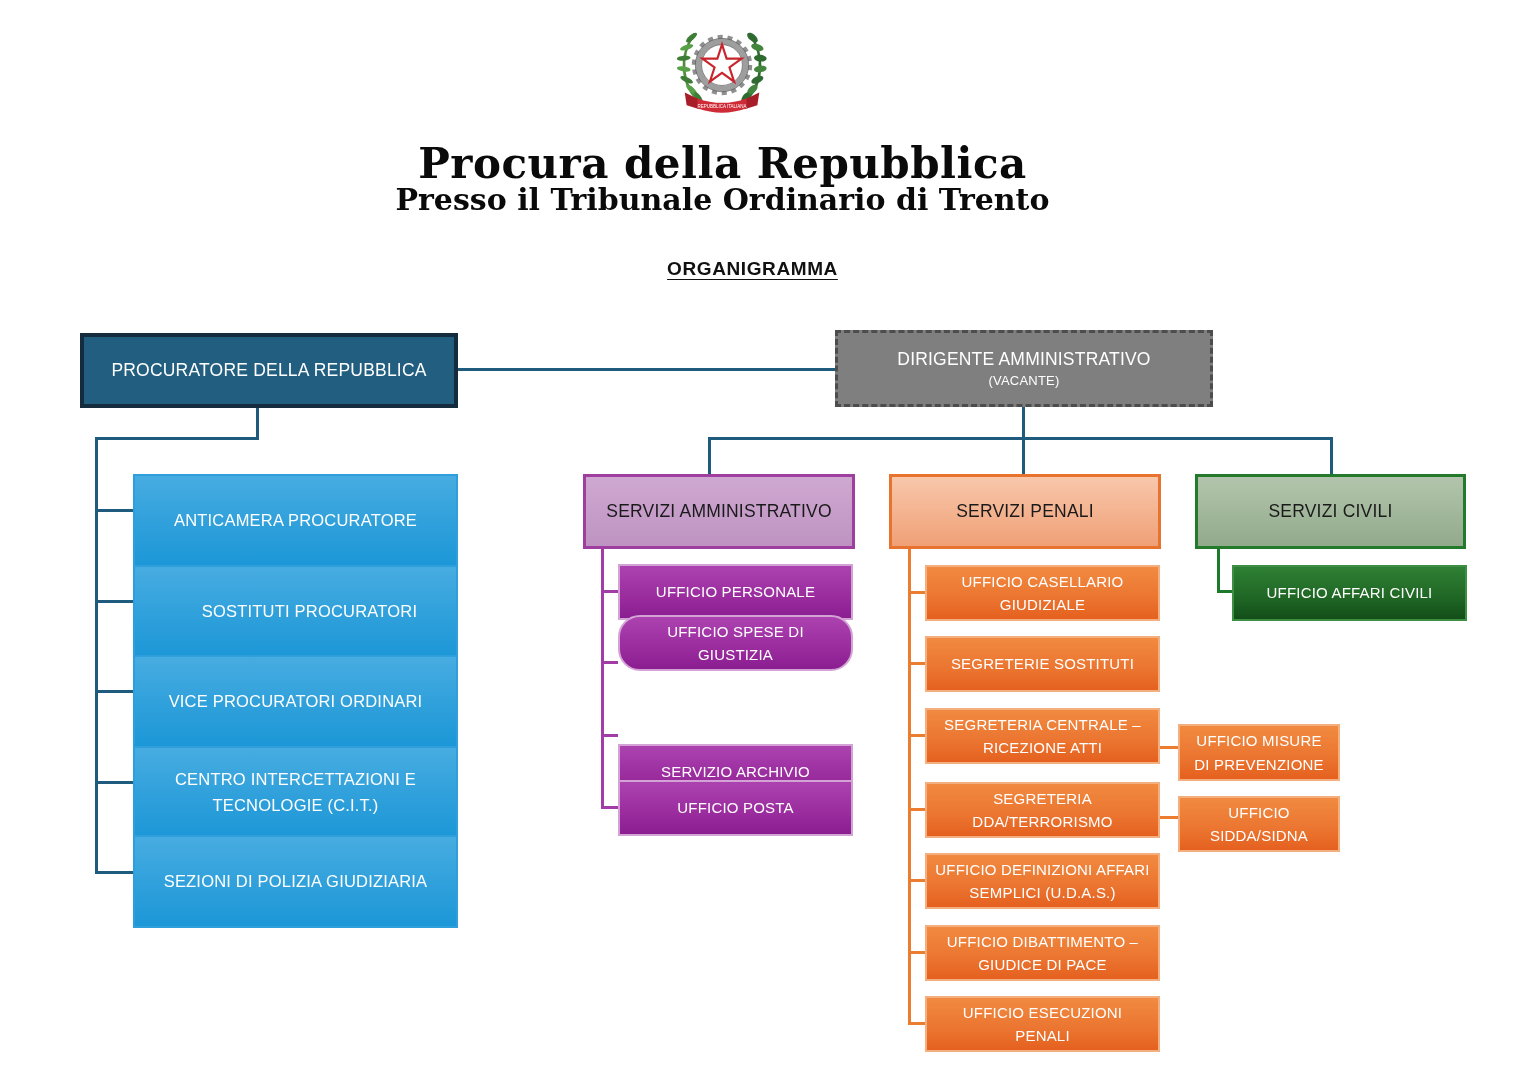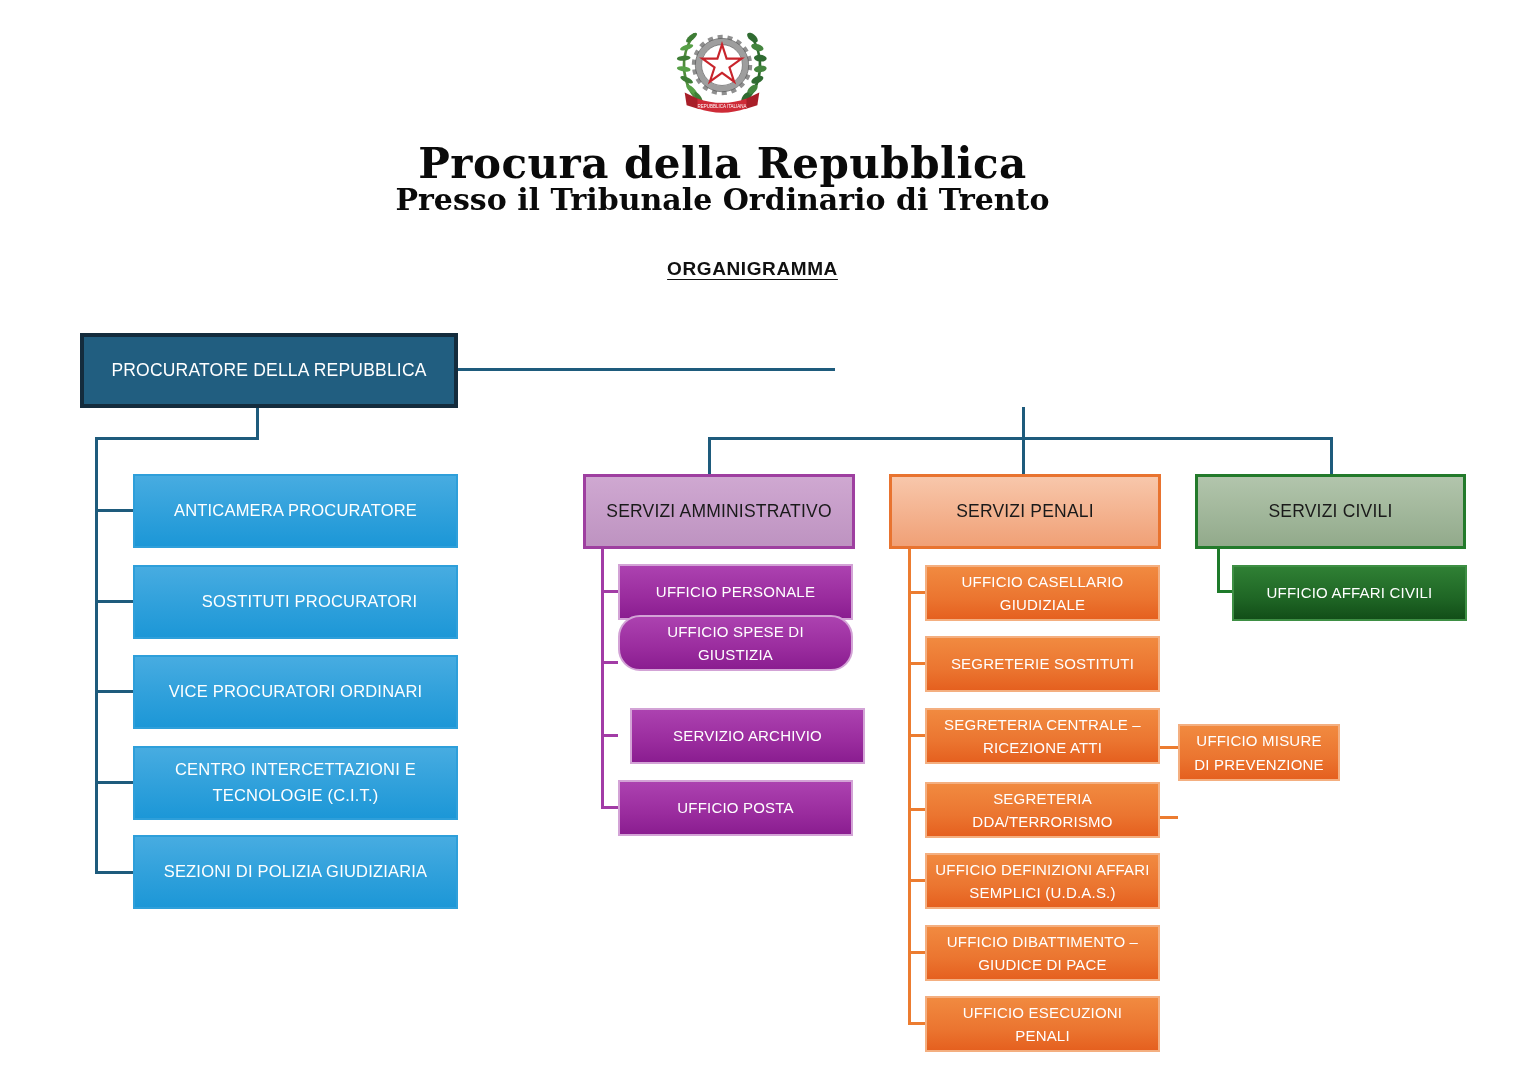--- a/index.html
+++ b/index.html
@@ -34,21 +34,21 @@
     color:#fff;font-size:17.5px;
   }
   .dirigente-box{
     left:835px;top:330px;width:378px;height:77px;
     background:#7F7F7F;border:3px dashed #4D4D4D;
     color:#fff;flex-direction:column;line-height:1.35;
   }
   .dirigente-box .main{font-size:17.5px;}
   .dirigente-box .sub{font-size:13px;}
   .blue-box{
-    left:133px;width:325px;height:74px;
+    left:133px;width:325px;height:93px;
     background:linear-gradient(180deg,#47ACE1 0%,#2FA0DB 55%,#1C97D7 100%);
     border:2px solid #2E9FDA;color:#fff;font-size:16.5px;
   }
   .hdr-box{top:474px;height:75px;color:#1a1a1a;font-size:17.5px;}
   .hdr-amm{left:583px;width:272px;background:linear-gradient(180deg,#CFA8D1,#BE93C1);border:3px solid #9E3FA0;}
   .hdr-pen{left:889px;width:272px;background:linear-gradient(180deg,#F8C7AB,#F0A076);border:3px solid #E8732F;}
   .hdr-civ{left:1195px;width:271px;background:linear-gradient(180deg,#B2C5AC,#92AA8B);border:3px solid #237A2B;}
   .purple-box{
     left:618px;width:235px;height:56px;
     background:linear-gradient(180deg,#AC42B0 0%,#9A2C9E 60%,#8A1D90 100%);
@@ -155,20 +155,24 @@
   <div class="line orange-line" style="left:1160px;top:746px;width:18px;height:3px;"></div>
   <div class="line orange-line" style="left:1160px;top:816px;width:18px;height:3px;"></div>
 
   <div class="line green-line" style="left:1217px;top:548px;width:3px;height:45px;"></div>
   <div class="line green-line" style="left:1217px;top:590px;width:15px;height:3px;"></div>
 
   <div class="box root-box">
     <span>PROCURATORE DELLA REPUBBLICA</span>
   </div>
 
+  <div class="box dirigente-box">
+    <span class="main">DIRIGENTE AMMINISTRATIVO</span>
+    <span class="sub">(VACANTE)</span>
+  </div>
 
   <div class="box blue-box" style="top:474px;">
     <span>ANTICAMERA PROCURATORE</span>
   </div>
   <div class="box blue-box" style="top:565px;padding-left:36px;">
     <span>SOSTITUTI PROCURATORI</span>
   </div>
   <div class="box blue-box" style="top:655px;">
     <span>VICE PROCURATORI ORDINARI</span>
   </div>
@@ -188,21 +192,21 @@
   <div class="box hdr-box hdr-civ">
     <span>SERVIZI CIVILI</span>
   </div>
 
   <div class="box purple-box" style="top:564px;">
     <span>UFFICIO PERSONALE</span>
   </div>
   <div class="box purple-box" style="top:615px;border-radius:22px;">
     <span>UFFICIO SPESE DI GIUSTIZIA</span>
   </div>
-  <div class="box purple-box" style="top:708px;margin-left:12px;">
+  <div class="box purple-box" style="top:744px;">
     <span>SERVIZIO ARCHIVIO</span>
   </div>
   <div class="box purple-box" style="top:780px;">
     <span>UFFICIO POSTA</span>
   </div>
 
   <div class="box orange-box" style="top:565px;">
     <span>UFFICIO CASELLARIO GIUDIZIALE</span>
   </div>
   <div class="box orange-box" style="top:636px;">
@@ -220,18 +224,21 @@
   <div class="box orange-box" style="top:925px;">
     <span>UFFICIO DIBATTIMENTO – GIUDICE DI PACE</span>
   </div>
   <div class="box orange-box" style="top:996px;">
     <span>UFFICIO ESECUZIONI PENALI</span>
   </div>
 
   <div class="box orange-box orange-sub" style="top:724px;height:57px;">
     <span>UFFICIO MISURE DI PREVENZIONE</span>
   </div>
+  <div class="box orange-box orange-sub" style="top:796px;">
+    <span>UFFICIO SIDDA/SIDNA</span>
+  </div>
 
   <div class="box green-box">
     <span>UFFICIO AFFARI CIVILI</span>
   </div>
 
 </div>
 
 </body></html>

